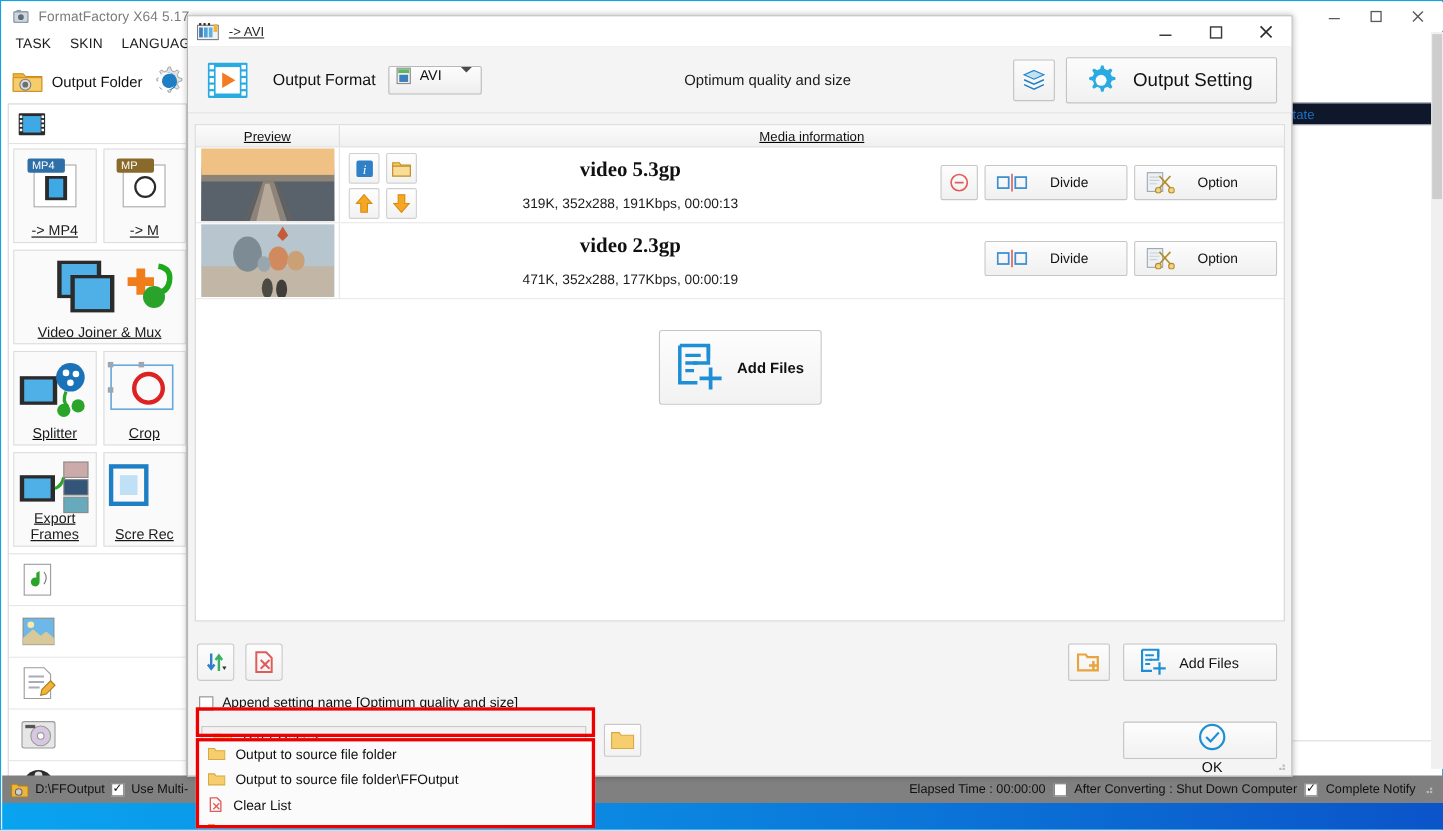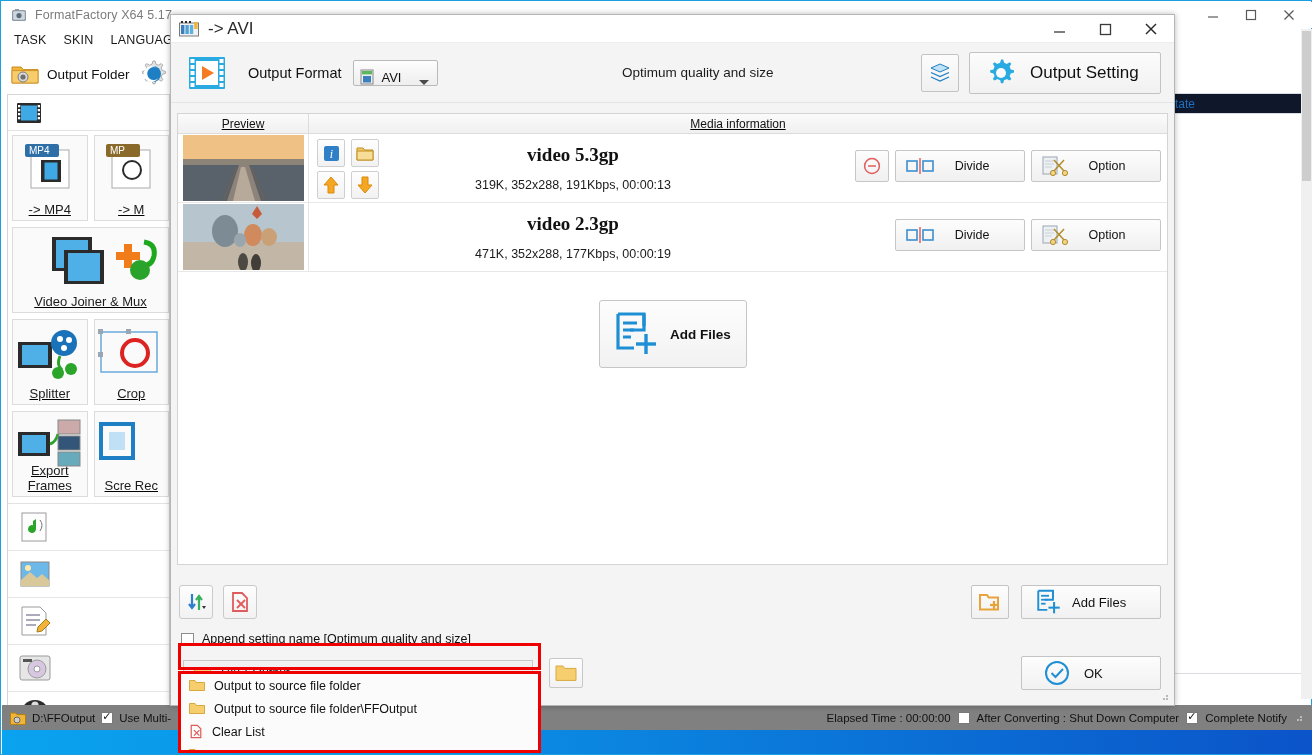--- a/index.html
+++ b/index.html
@@ -93,33 +93,33 @@
   .dlg {
     position:absolute; left:170px; top:14px; width:1005px; height:692px;
     background:#f4f4f4; border:1px solid #b6b6b6;
     box-shadow: 0 0 6px rgba(0,0,0,.28);
   }
   .dlg-title {
     height:28px; background:#ffffff; display:flex; align-items:center; position:relative;
     border-bottom:1px solid #ededed;
   }
   .dlg-title-icon { margin-left:8px; width:18px; height:16px; }
-  .dlg-title-text { margin-left:11px; font-size:17px; color:#2a2a2a; }
+  .dlg-title-text { margin-left:11px; font-size:12px; color:#2a2a2a;text-decoration:underline; }
   .dlg-wctrls { position:absolute; right:0; top:0; display:flex; }
   .dlg-wbtn { width:46px; height:28px; display:flex; align-items:center; justify-content:center; color:#3a3a3a; }
 
   .dlg-top {
     height:60px; background:#f4f4f4; display:flex; align-items:center; position:relative;
     border-bottom:1px solid #e4e4e4;
   }
   .of-icon-big { margin-left:17px; }
   .of-text { margin-left:22px; font-size:14.5px; color:#111; }
   .fmt-select {
     margin-left:12px; width:85px; height:26px; background:linear-gradient(#fdfdfd,#eeeeee);
-    border:1px solid #b9b9b9; border-radius:2px; display:flex; align-items:flex-end; position:relative;
+    border:1px solid #b9b9b9; border-radius:2px; display:flex; align-items:flex-start; position:relative;
   }
   .fmt-select .ic { margin-left:5px; }
   .fmt-select .tx { margin-left:6px; font-size:13px; color:#111; }
   .fmt-select .ar { position:absolute; right:8px; width:0;height:0;border-left:5px solid transparent;border-right:5px solid transparent;border-top:5px solid #4a4a4a;}
   .preset-text { position:absolute; left:451px; font-size:13.5px; color:#1b1b1b; }
   .layer-btn {
     position:absolute; right:215px; width:38px; height:38px; background:linear-gradient(#fcfcfc,#f0f0f0);
     border:1px solid #c3c3c3; border-radius:2px; display:flex; align-items:center; justify-content:center;
   }
   .outset-btn {
@@ -184,21 +184,21 @@
     display:flex; align-items:center; gap:10px; padding-left:10px; font-size:12.5px; color:#1b1b1b;
   }
   .path-browse {
     position:absolute; left:378px; top:85px; width:34px; height:30px;
     background:linear-gradient(#fdfdfd,#f2f2f2); border:1px solid #c8c8c8; border-radius:2px;
     display:flex; align-items:center; justify-content:center;
   }
   .ok-btn {
     position:absolute; right:13px; top:83px; width:140px; height:34px;
     background:linear-gradient(#fdfdfd,#f1f1f1); border:1px solid #c4c4c4; border-radius:2px;
-    display:flex; align-items:center; gap:14px; padding-left:22px;
+    display:flex; align-items:center; gap:7px; padding-left:22px;flex-direction:column;
   }
   .ok-btn .tx { font-size:13px; color:#111; }
   .dlg-grip { position:absolute; right:4px; bottom:3px; width:10px; height:10px; }
 
   
   .dd-sel-hl {
     position:absolute; left:178px; top:643px; width:363px; height:27px;
     border:3px solid #ee0000; box-sizing:border-box; z-index:40; pointer-events:none;
   }
   .dd-menu {

